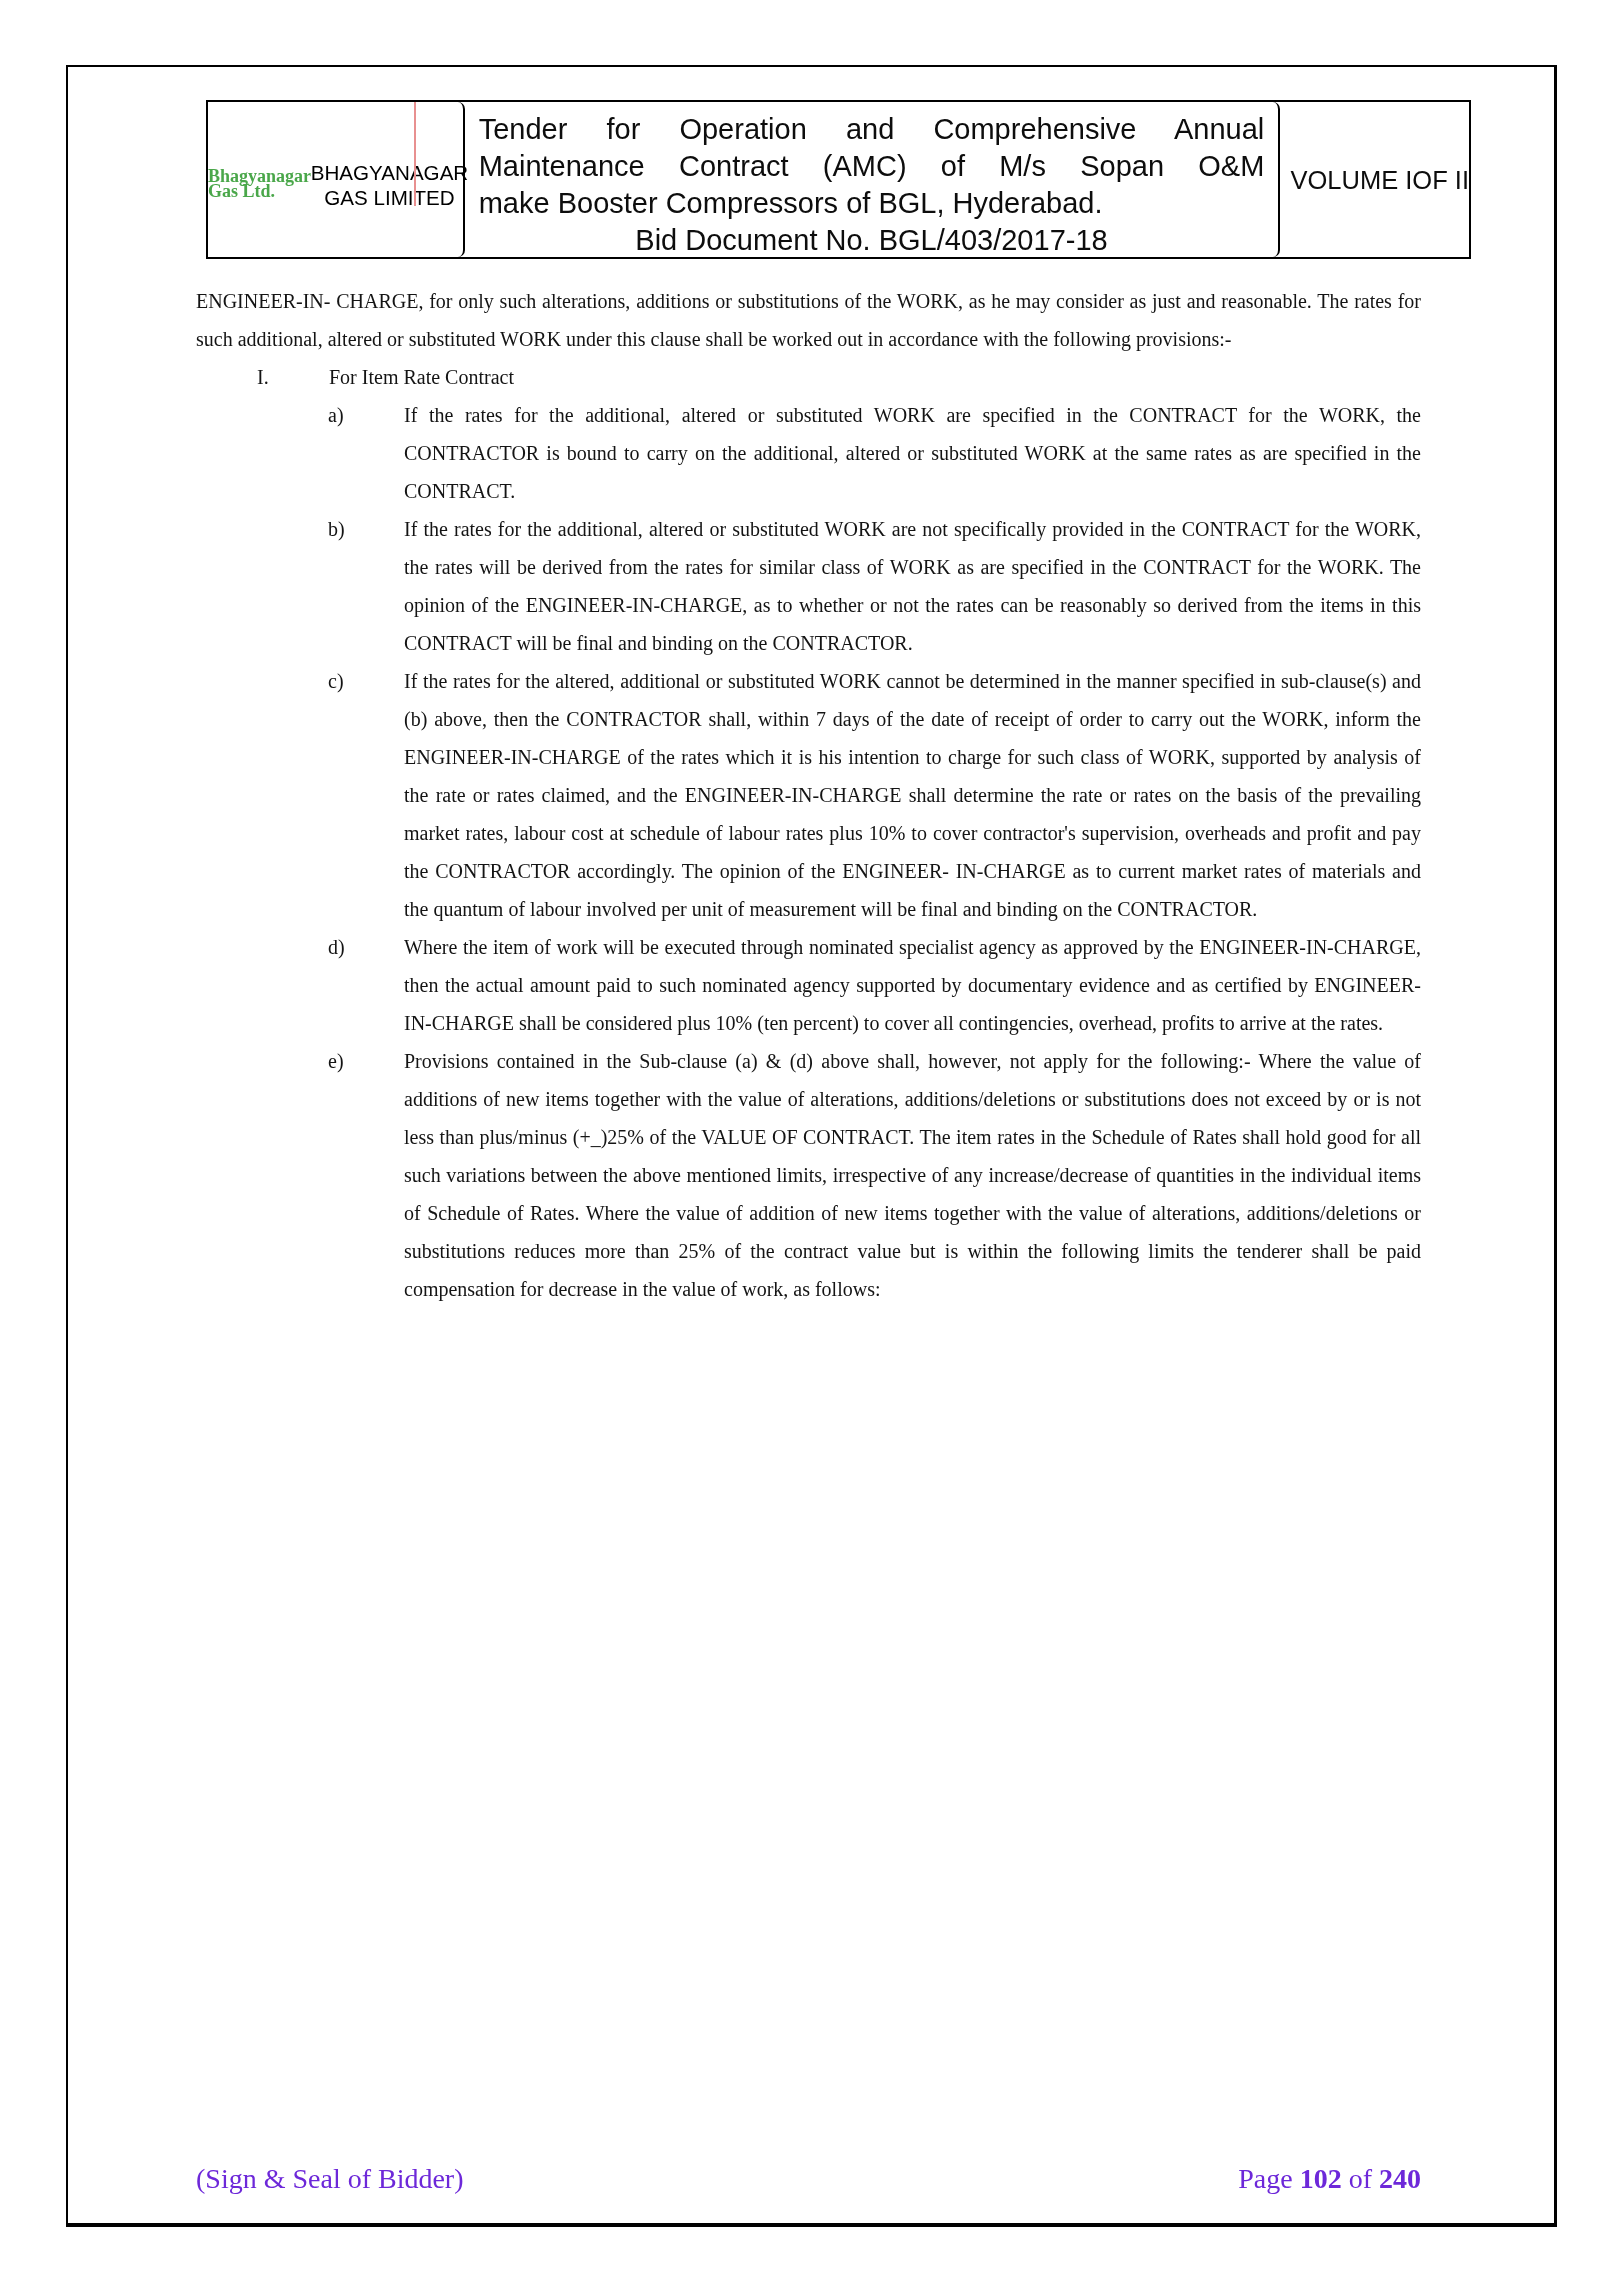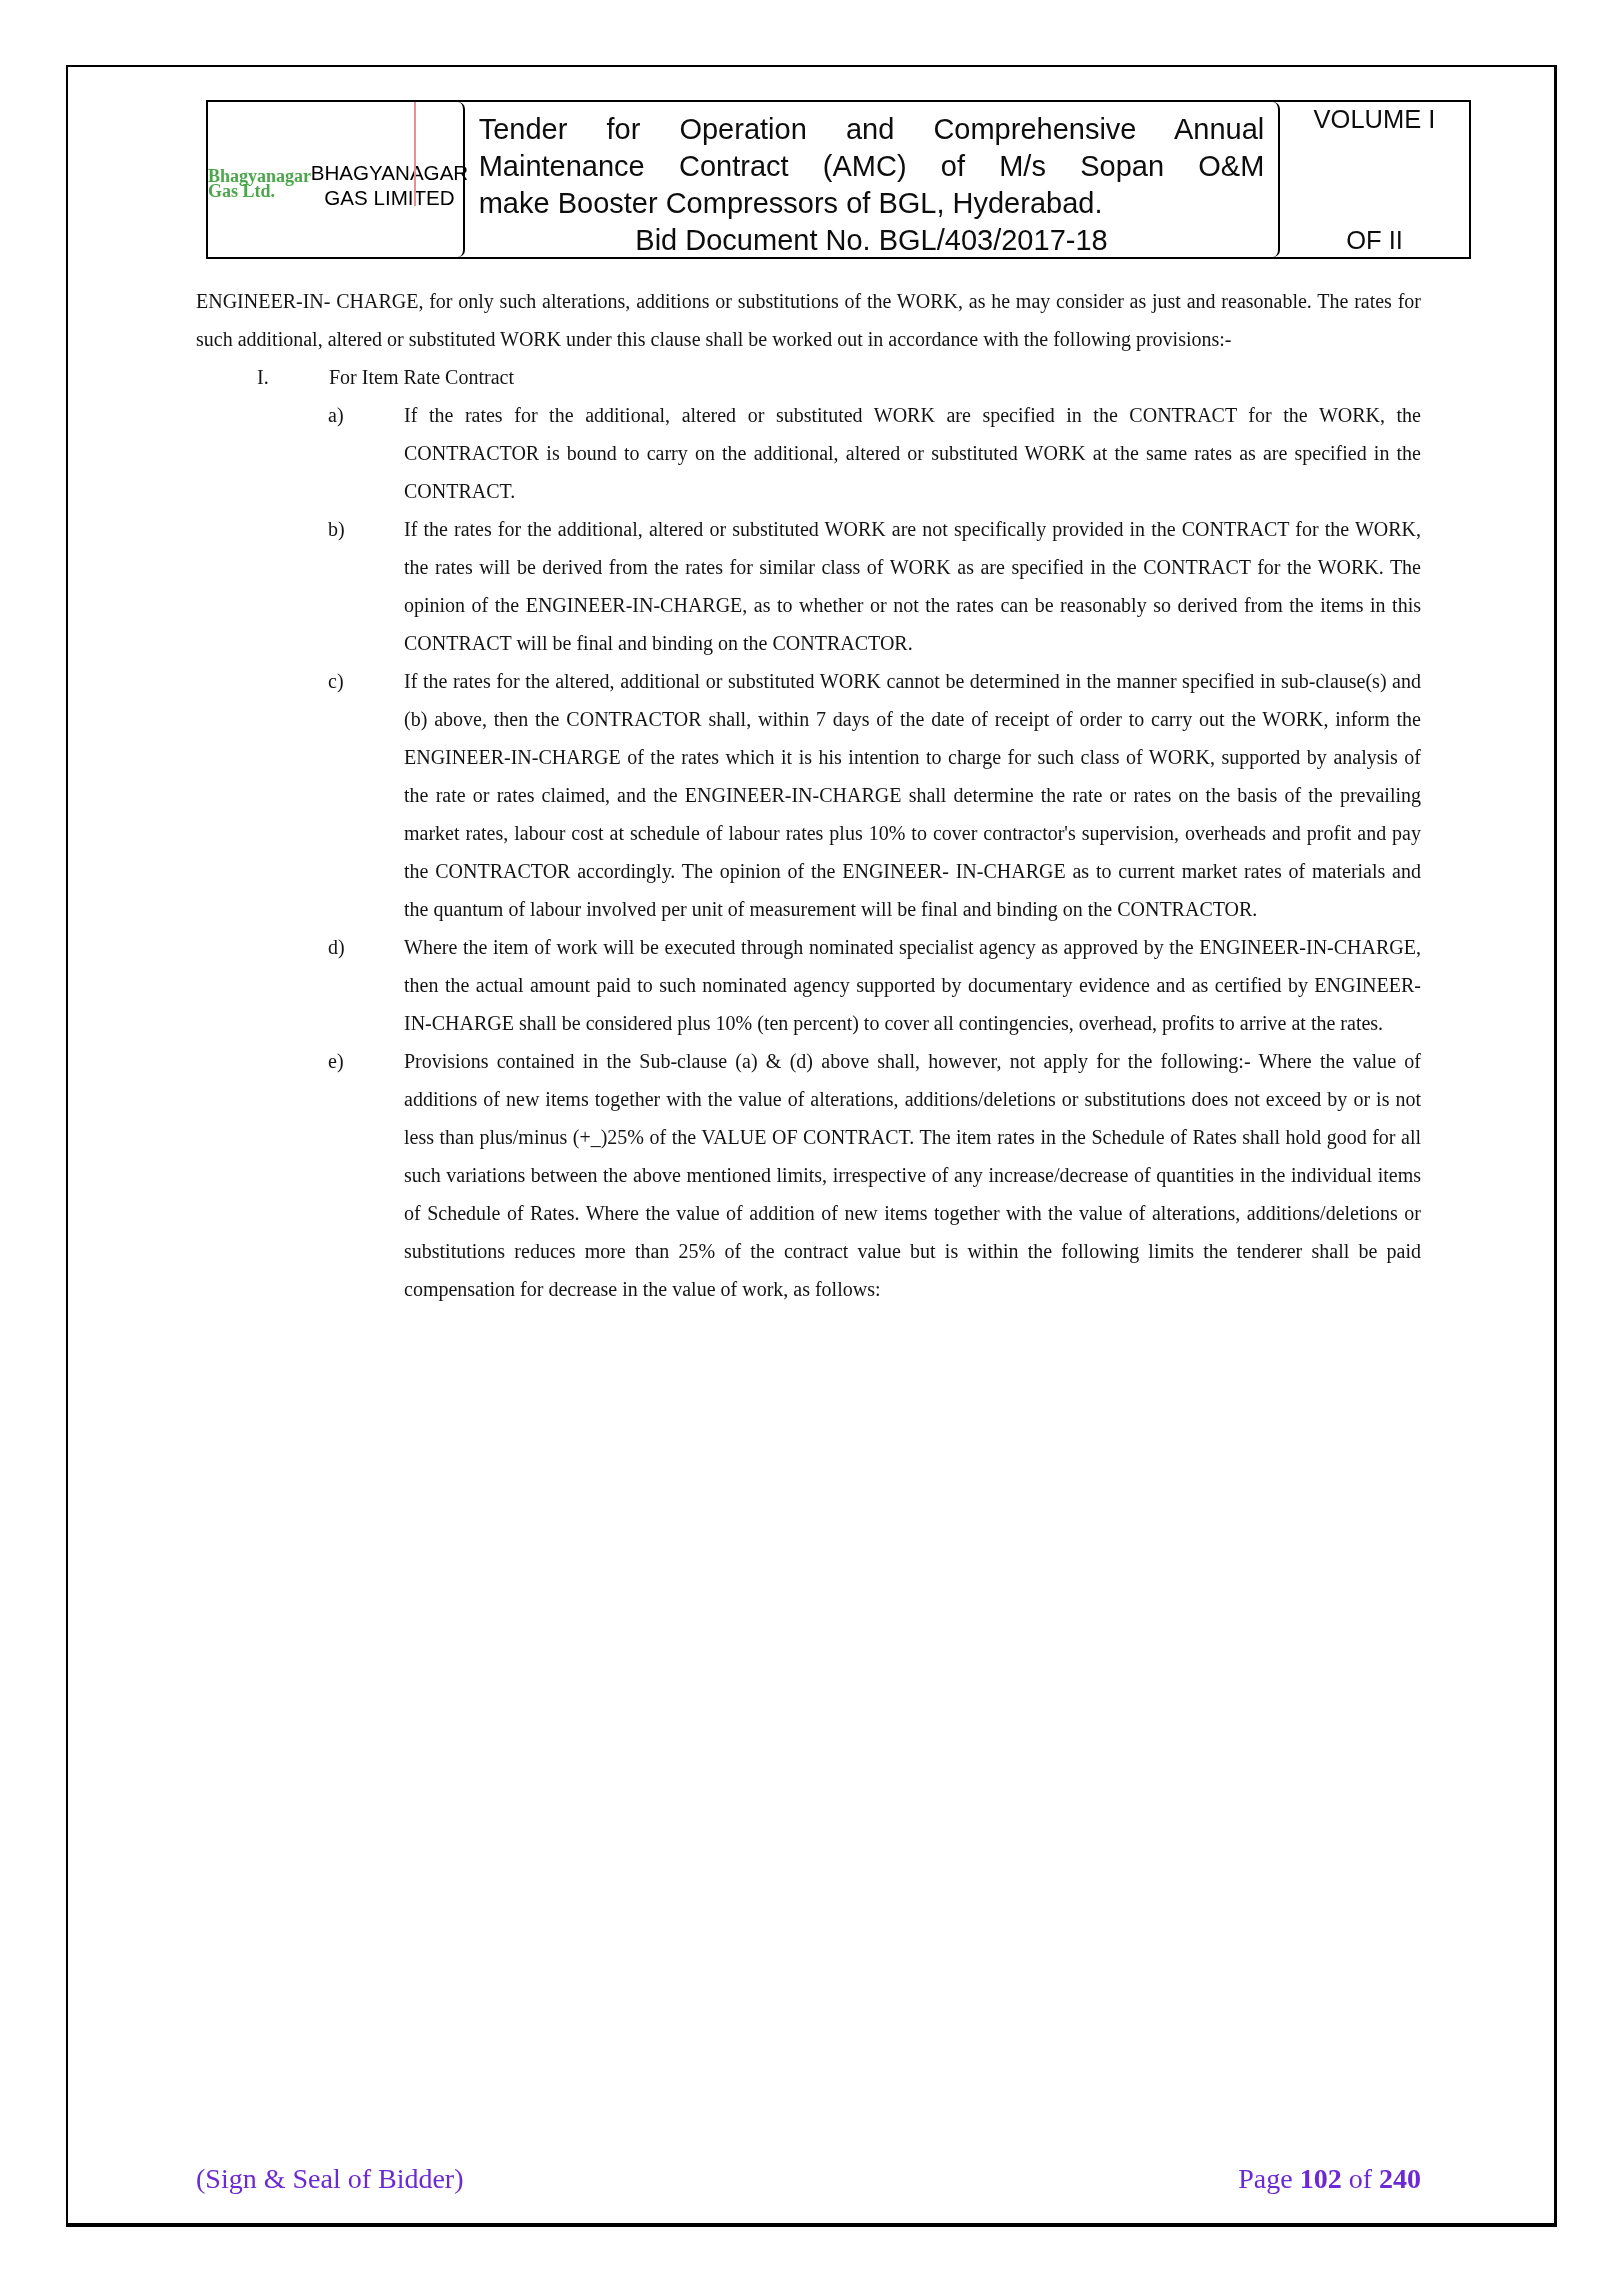--- a/index.html
+++ b/index.html
@@ -37,21 +37,21 @@
     color:#000;text-align:center;width:225px;margin-top:5.9px;
   }
   .cell-title{
     flex:1;border-right:2px solid #000;padding:8.8px 13.7px 0 13.7px;
     font-family:"Liberation Sans",sans-serif;font-size:29px;line-height:37px;color:#0d0d0d;
   }
   .t-just{text-align:justify;text-align-last:justify;}
   .t-left{text-align:left;}
   .t-center{text-align:center;}
   .cell-volume{
-    width:189px;display:flex;flex-direction:column;align-items:center;justify-content:space-between;
+    width:189px;display:flex;flex-direction:row;align-items:center;justify-content:flex-end;
     font-family:"Liberation Sans",sans-serif;font-size:25.5px;line-height:34px;color:#0d0d0d;
   }
   
   .doc-body{
     position:absolute;left:196px;top:282px;width:1225px;
     font-size:20px;line-height:38px;text-align:justify;color:#141414;
   }
   .intro{margin:0;}
   .section-row{display:flex;padding-left:61px;}
   .section-num{width:72px;flex:none;}

